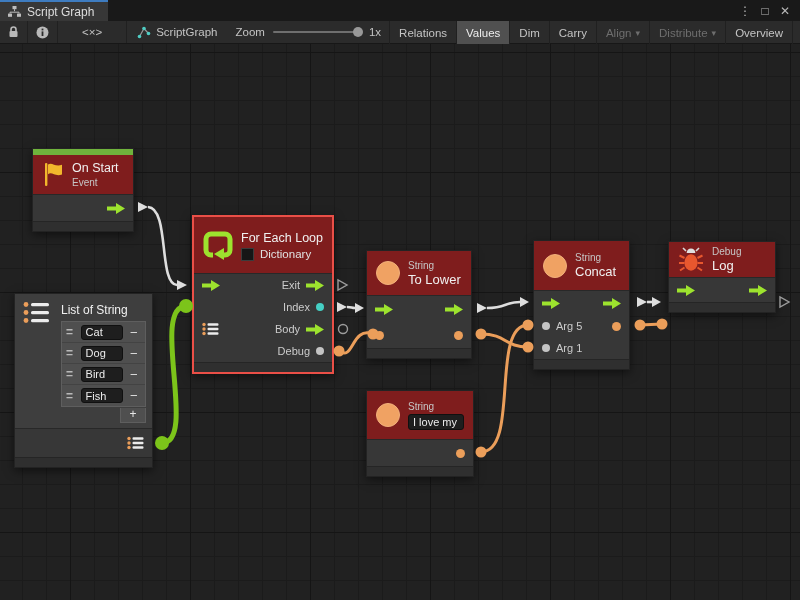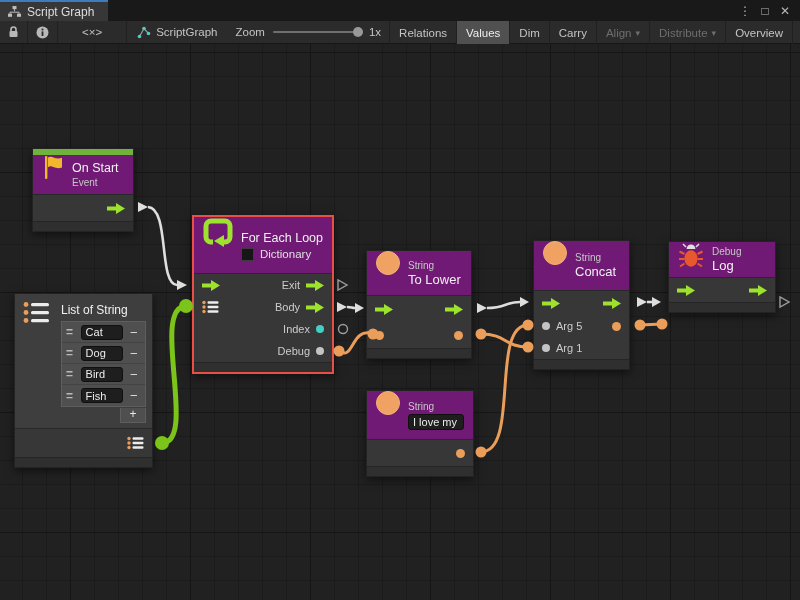--- a/index.html
+++ b/index.html
@@ -37,21 +37,21 @@
       linear-gradient(#151515 1px, transparent 1px),
       linear-gradient(90deg,#151515 1px, transparent 1px),
       linear-gradient(#1b1b1b 1px, transparent 1px),
       linear-gradient(90deg,#1b1b1b 1px, transparent 1px);
     background-size:120px 120px,120px 120px,24px 24px,24px 24px;
     background-position:70px 8px,70px 8px,22px 8px,22px 8px;
   }
   
   .node { position:absolute; background:#373737; border:1px solid #232323; box-shadow:0 3px 9px rgba(0,0,0,.5); color:#e4e4e4; }
   .node.selected { border:2px solid #ea4f47; }
-  .nheader { background:#701a75; border-bottom:1px solid #282828; display:flex; gap:8px; padding:0 9px; }
+  .nheader { background:#7f1d1d; border-bottom:1px solid #282828; display:flex; align-items:center; gap:8px; padding:0 9px; }
   .nfooter { background:#2f2f2f; border-top:1px solid #252525; }
   .titlecol { display:flex; flex-direction:column; justify-content:center; }
   .cat { font-size:10px; color:#c6c6c6; line-height:13px; }
   .ntitle { font-size:13px; color:#f0f0f0; line-height:16px; white-space:nowrap; }
   .row { display:flex; align-items:center; gap:6px; padding:0 8px; }
   .rgrp { margin-left:auto; display:flex; align-items:center; gap:6px; }
   .plabel { font-size:11px; color:#cccccc; white-space:nowrap; }
   .dot { border-radius:50%; flex:0 0 auto; }
   .dot.gray { width:8px; height:8px; background:#c4c4c4; }
   .dot.orange { width:9px; height:9px; background:#eb9e5a; }
@@ -243,43 +243,43 @@
         <path d="M0 3.5 H9 V0 L18 5.5 L9 11 V7.5 H0 Z" fill="#9de32e"></path>
       </svg>
       <div class="rgrp">
         <span class="plabel">Exit</span>
         <svg class="inlineicon" width="18" height="11" viewBox="0 0 18 11">
           <path d="M0 3.5 H9 V0 L18 5.5 L9 11 V7.5 H0 Z" fill="#9de32e"></path>
         </svg>
       </div>
     </div>
     <div class="row" style="height:22px;">
+      <div class="rgrp">
+        <span class="plabel">Index</span>
+        <span class="dot cyan"></span>
+      </div>
+    </div>
+    <div class="row" style="height:22px;">
       <svg class="inlineicon" width="17" height="14" viewBox="0 0 17 14">
         <circle cx="2" cy="2.5" r="1.7" fill="#eb9e5a"></circle>
           <circle cx="2" cy="7" r="1.7" fill="#eb9e5a"></circle>
           <circle cx="2" cy="11.5" r="1.7" fill="#eb9e5a"></circle>
         <rect x="5.5" y="1.3" width="11" height="2.4" rx="1" fill="#ececec"></rect>
         <rect x="5.5" y="5.8" width="11" height="2.4" rx="1" fill="#ececec"></rect>
         <rect x="5.5" y="10.3" width="11" height="2.4" rx="1" fill="#ececec"></rect>
       </svg>
       <div class="rgrp">
         <span class="plabel">Body</span>
         <svg class="inlineicon" width="18" height="11" viewBox="0 0 18 11">
           <path d="M0 3.5 H9 V0 L18 5.5 L9 11 V7.5 H0 Z" fill="#9de32e"></path>
         </svg>
       </div>
     </div>
     <div class="row" style="height:22px;">
       <div class="rgrp">
-        <span class="plabel">Index</span>
-        <span class="dot cyan"></span>
-      </div>
-    </div>
-    <div class="row" style="height:22px;">
-      <div class="rgrp">
         <span class="plabel">Debug</span>
         <span class="dot gray"></span>
       </div>
     </div>
     <div class="nfooter" style="height:10px;"></div>
   </div>
 
   <div class="node" id="node-tolower" style="left:366px; top:206px; width:106px;">
     <div class="nheader" style="height:45px;">
       <div class="bigcircle"></div>

